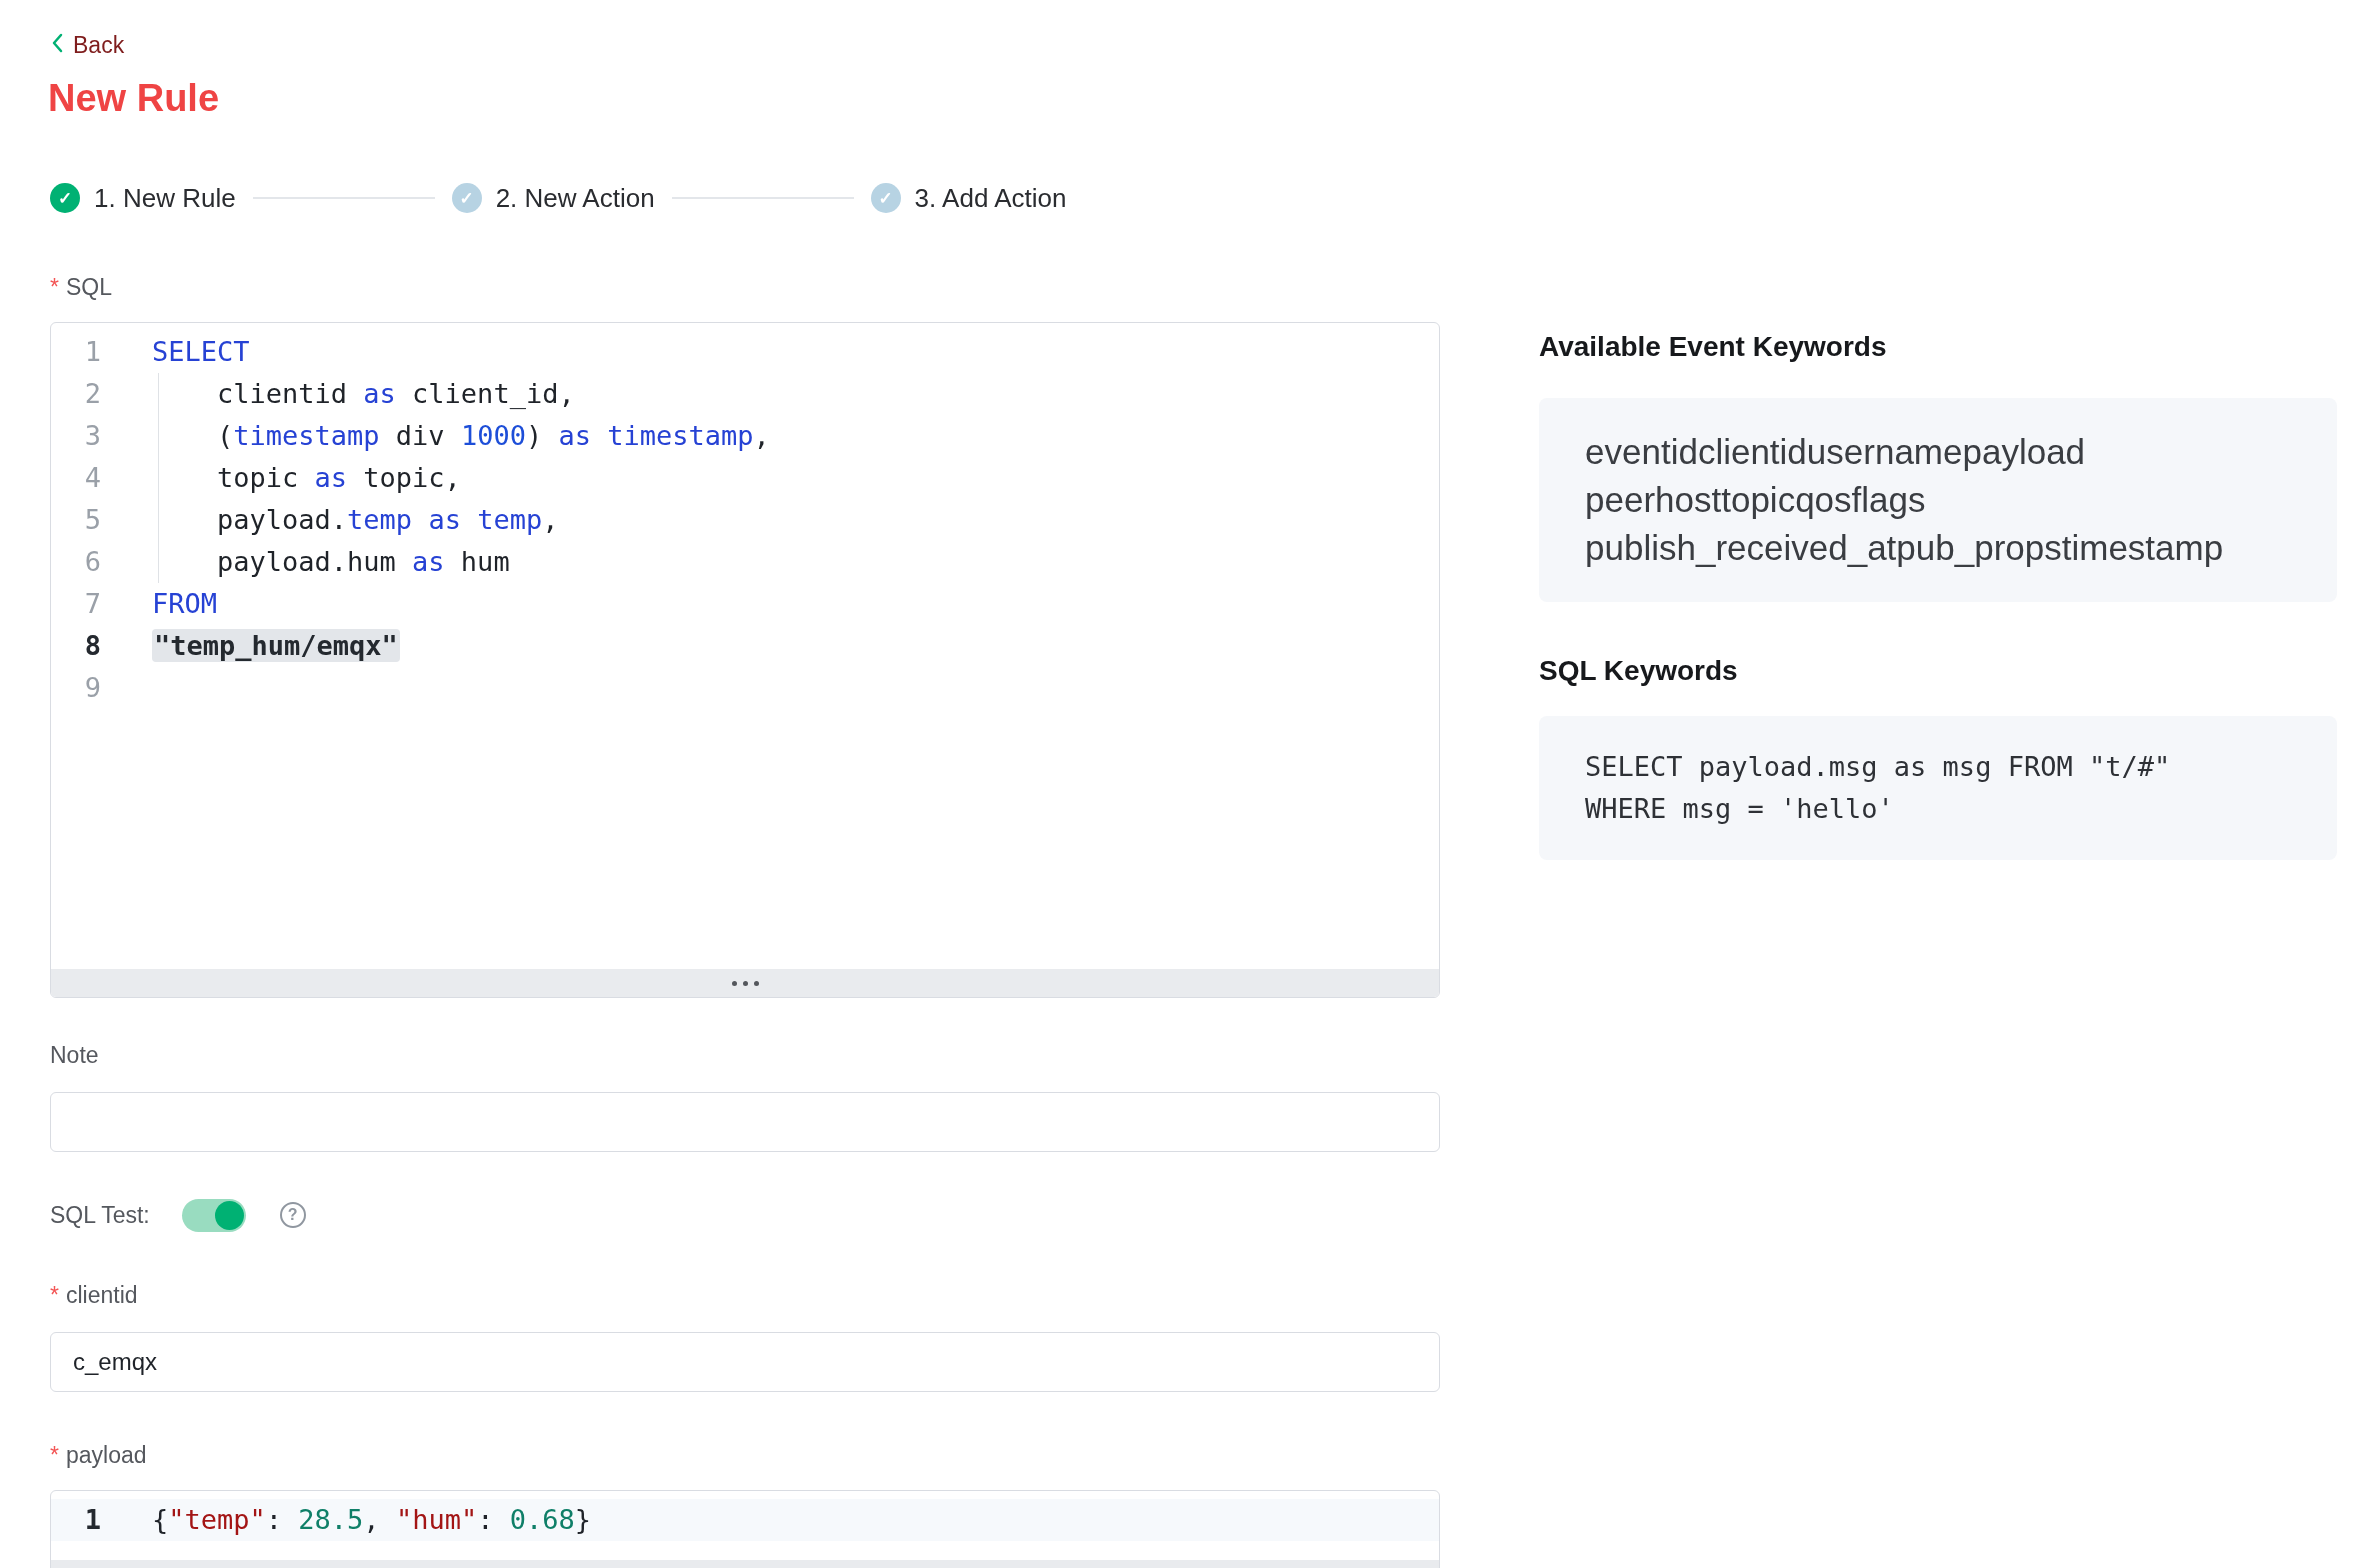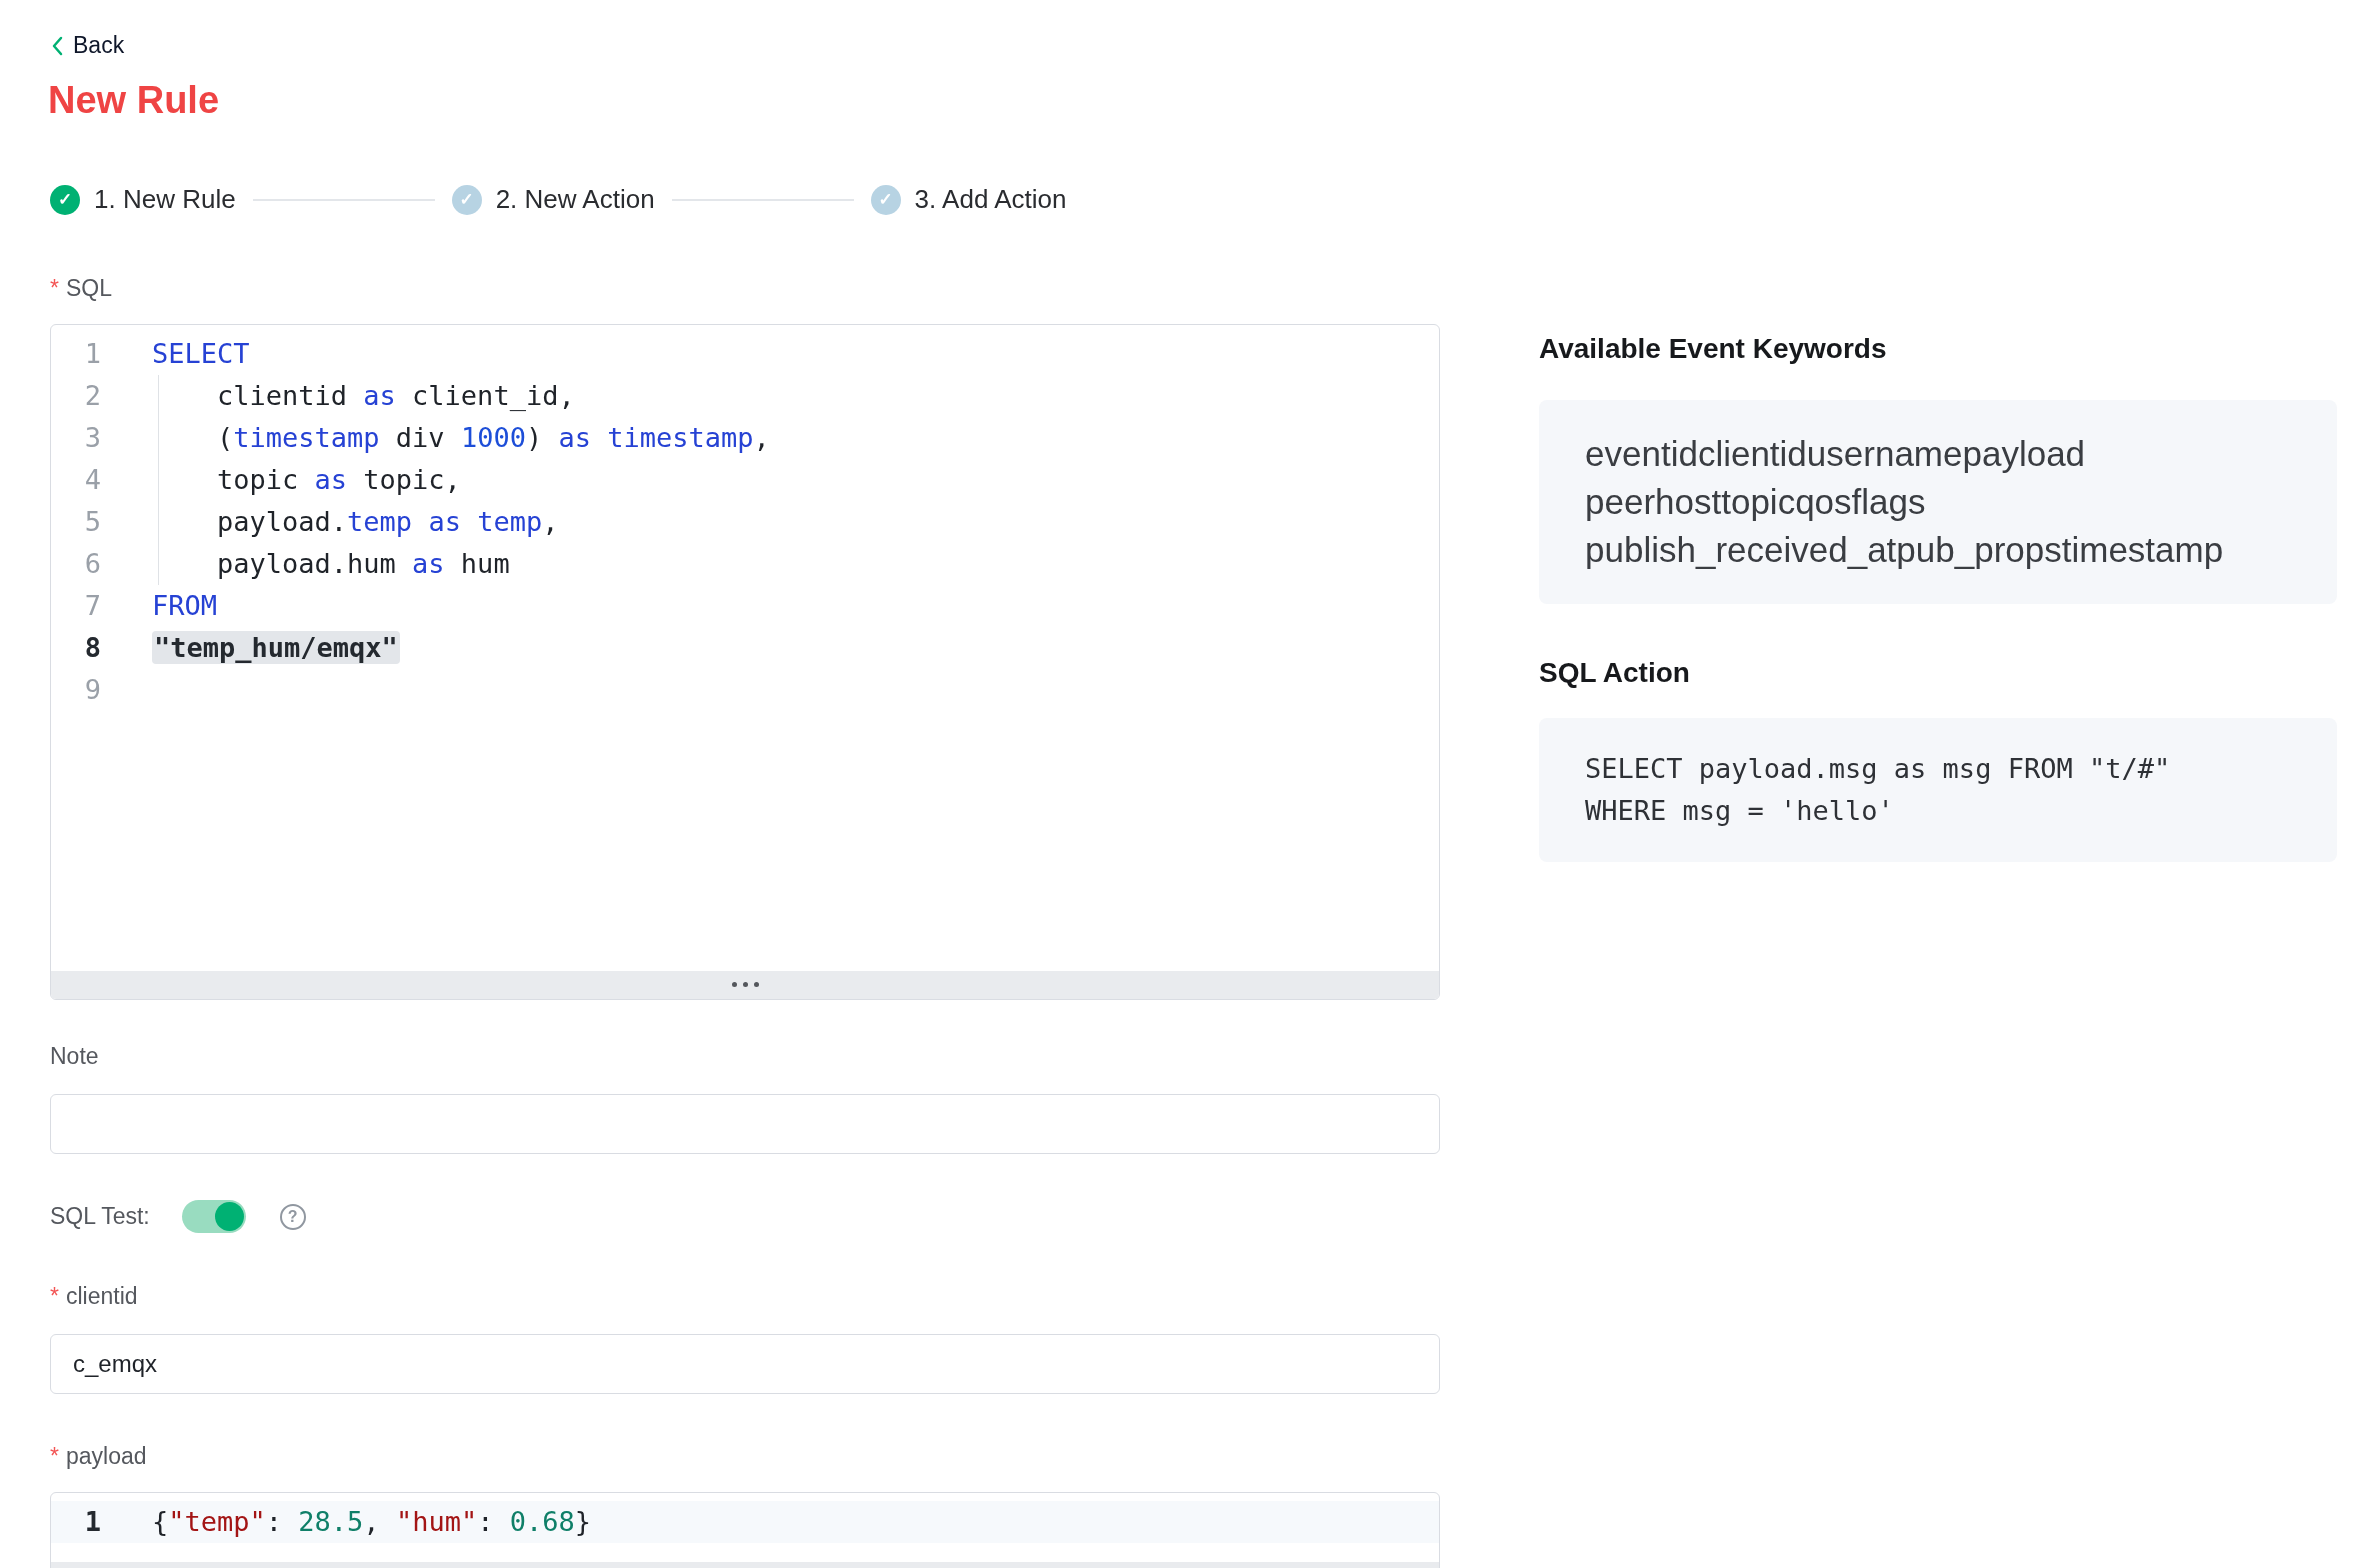--- a/index.html
+++ b/index.html
@@ -2,22 +2,22 @@
 <html><head>
 <meta charset="utf-8">
 <style>
   *{margin:0;padding:0;box-sizing:border-box}
   html,body{background:#fff}
   body{
     width:2356px;height:1568px;overflow:hidden;position:relative;
     font-family:"Liberation Sans",sans-serif;color:#2a2c30;
   }
   
-  .back{display:inline-flex;align-items:center;gap:9px;margin:32px 0 0 50px;
-    color:#0f172a;font-size:23px;font-weight:500;cursor:pointer;text-decoration:none}
+  .back{display:inline-flex;align-items:flex-start;gap:9px;margin:32px 0 0 50px;
+    color:#7f1d1d;font-size:23px;font-weight:500;cursor:pointer;text-decoration:none}
   .page-title{margin:16px 1px 0 48px;font-size:38px;font-weight:700;color:#ef4444;line-height:46px}
   
   .steps{display:flex;align-items:center;margin:62px 0 0 50px;height:30px}
   .step{display:flex;align-items:center;gap:14px;cursor:pointer}
   .step-circle{width:30px;height:30px;border-radius:50%;display:flex;align-items:center;
     justify-content:center;color:#fff;font-size:17px;font-weight:700;flex:none}
   .step.done .step-circle{background:#00b173}
   .step.pending .step-circle{background:#b7d3e3}
   .step-label{font-size:26px;color:#2a2c30;white-space:nowrap}
   .step-line{width:182px;height:2px;background:#e3e6ea;margin:0 17px}
@@ -212,20 +212,20 @@
           <span class="kw">topic</span>
           <span class="kw">qos</span>
           <span class="kw">flags</span>
         </div>
         <div class="kw-row">
           <span class="kw">publish_received_at</span>
           <span class="kw">pub_props</span>
           <span class="kw">timestamp</span>
         </div>
       </div>
-    <h2 class="right-heading ex-heading">SQL Action</h2>
+    <h2 class="right-heading ex-heading">SQL Keywords</h2>
     <div class="ex-box" id="ex-box"><div>SELECT payload.msg as msg FROM "t/#"</div><div>WHERE msg = 'hello'</div></div>
   </div>
 
 </div>
 
 
 
 
 </body></html>

